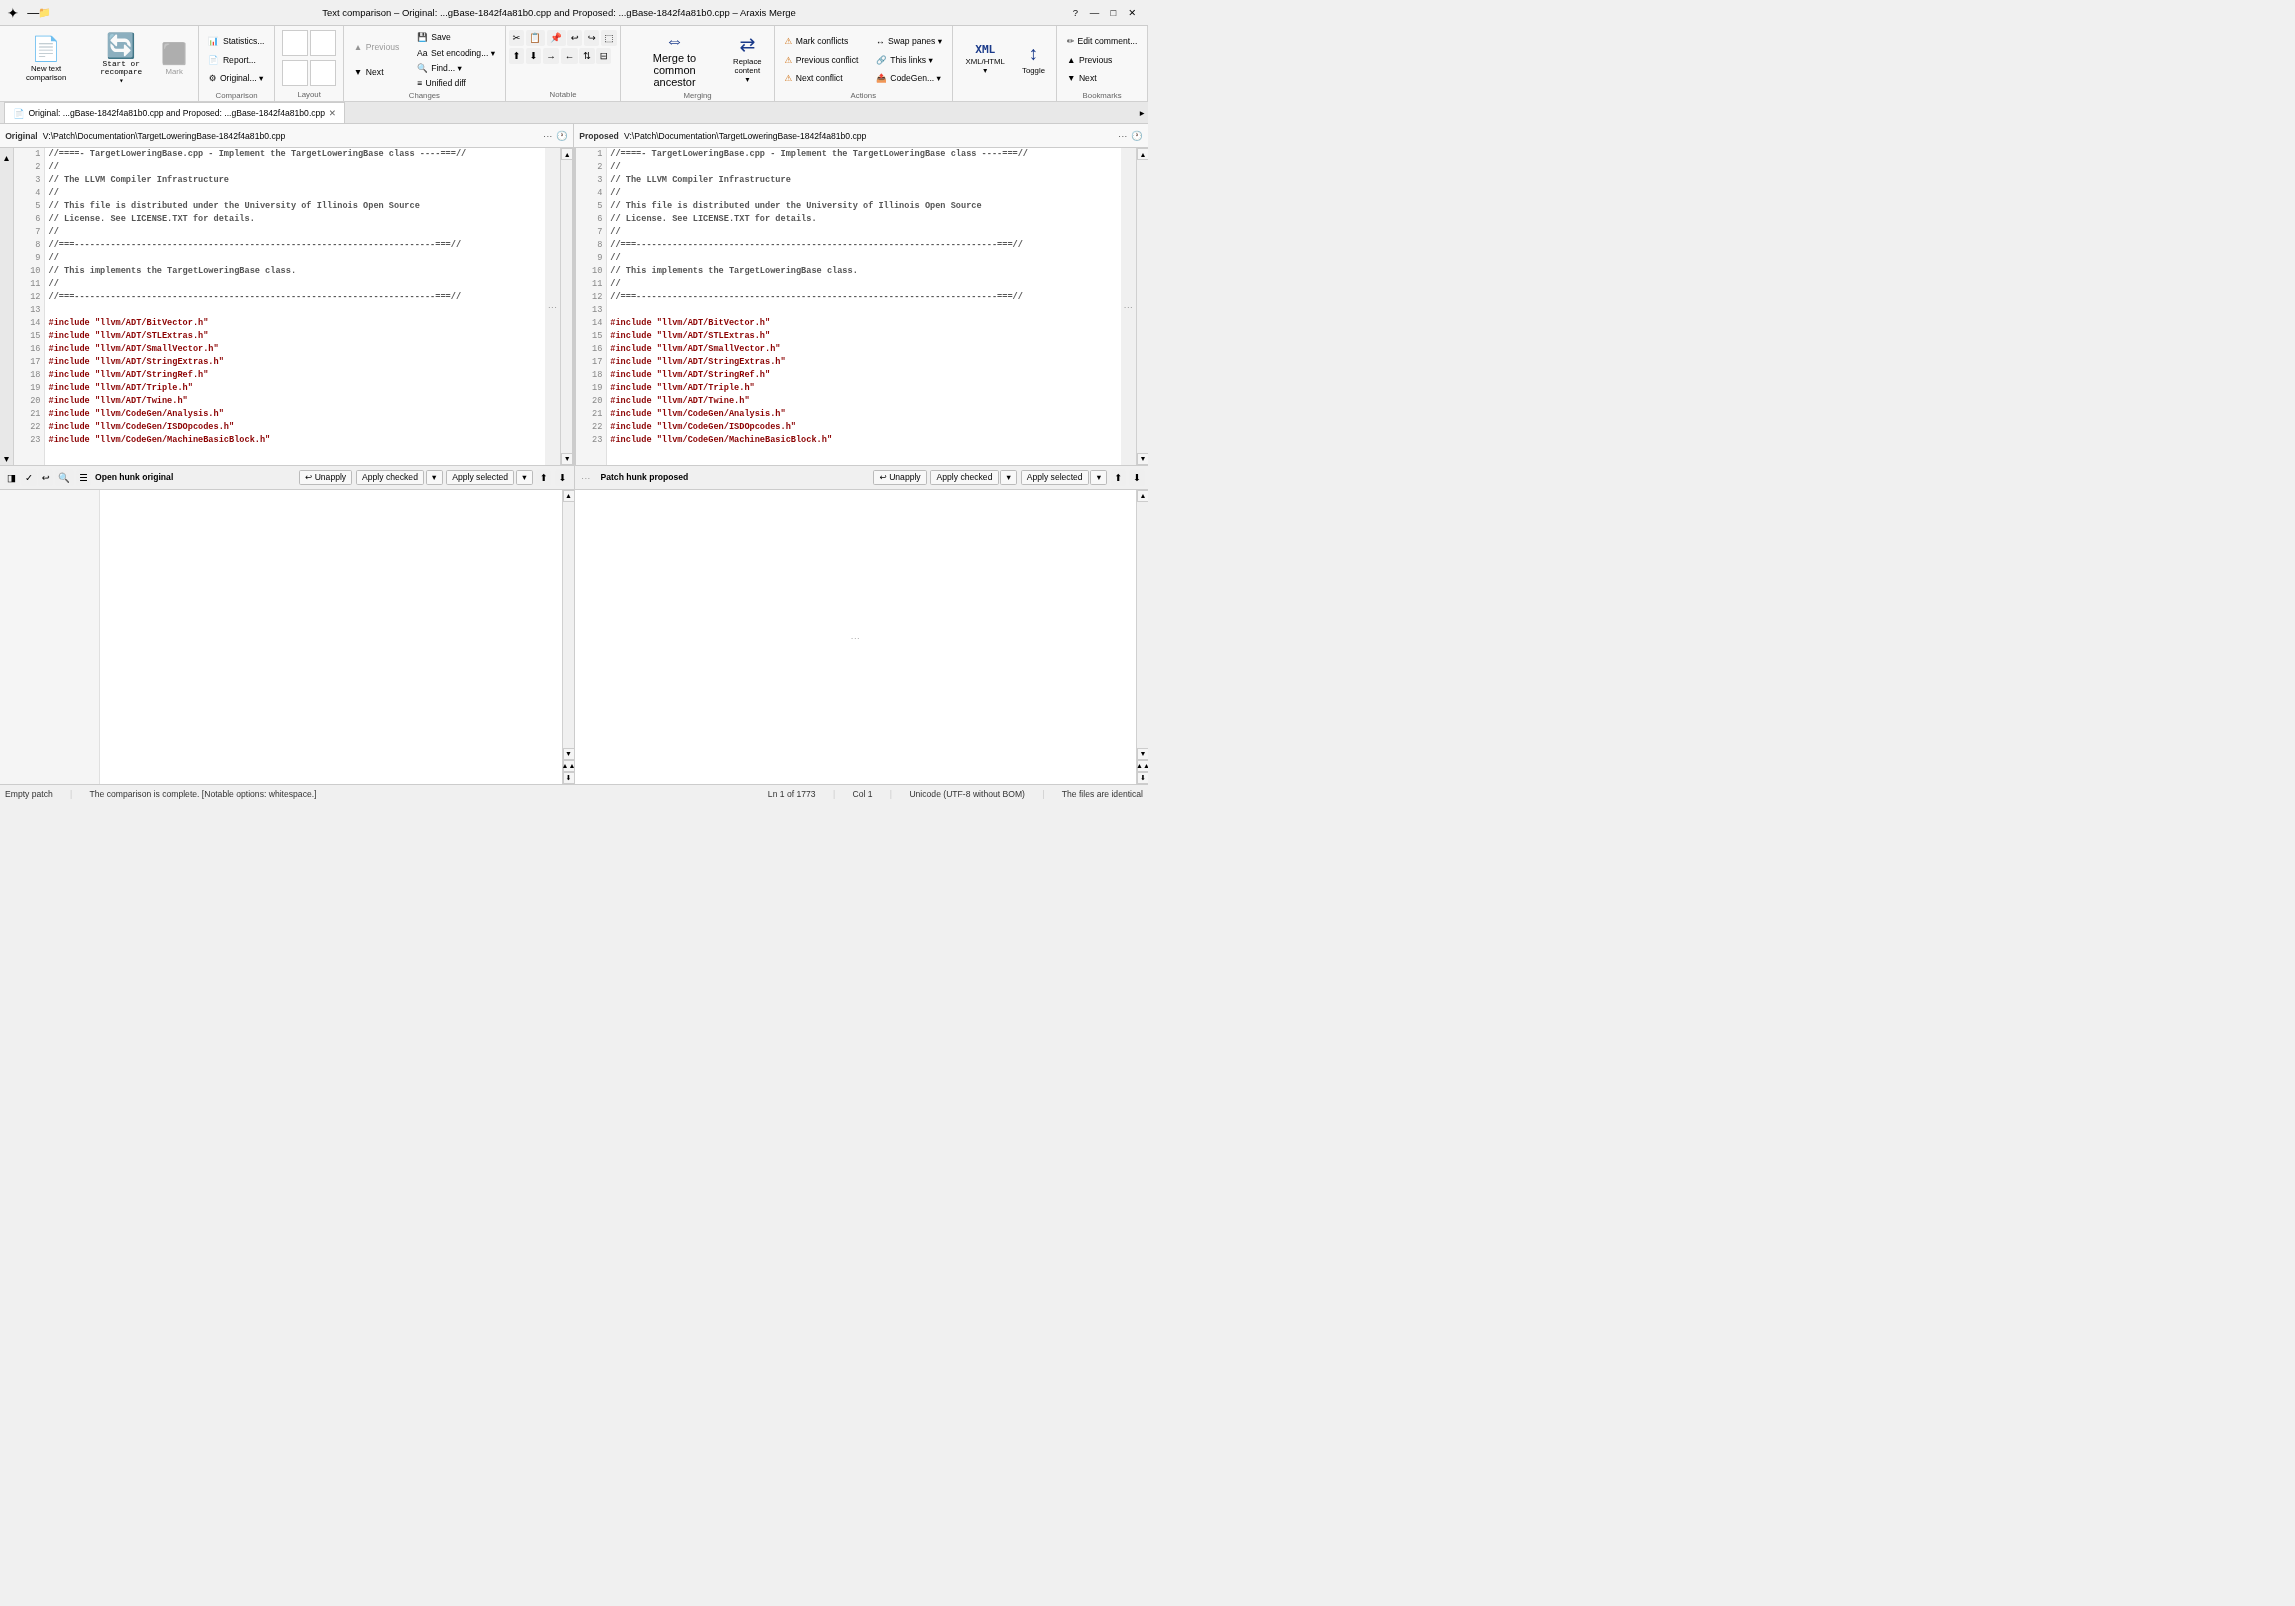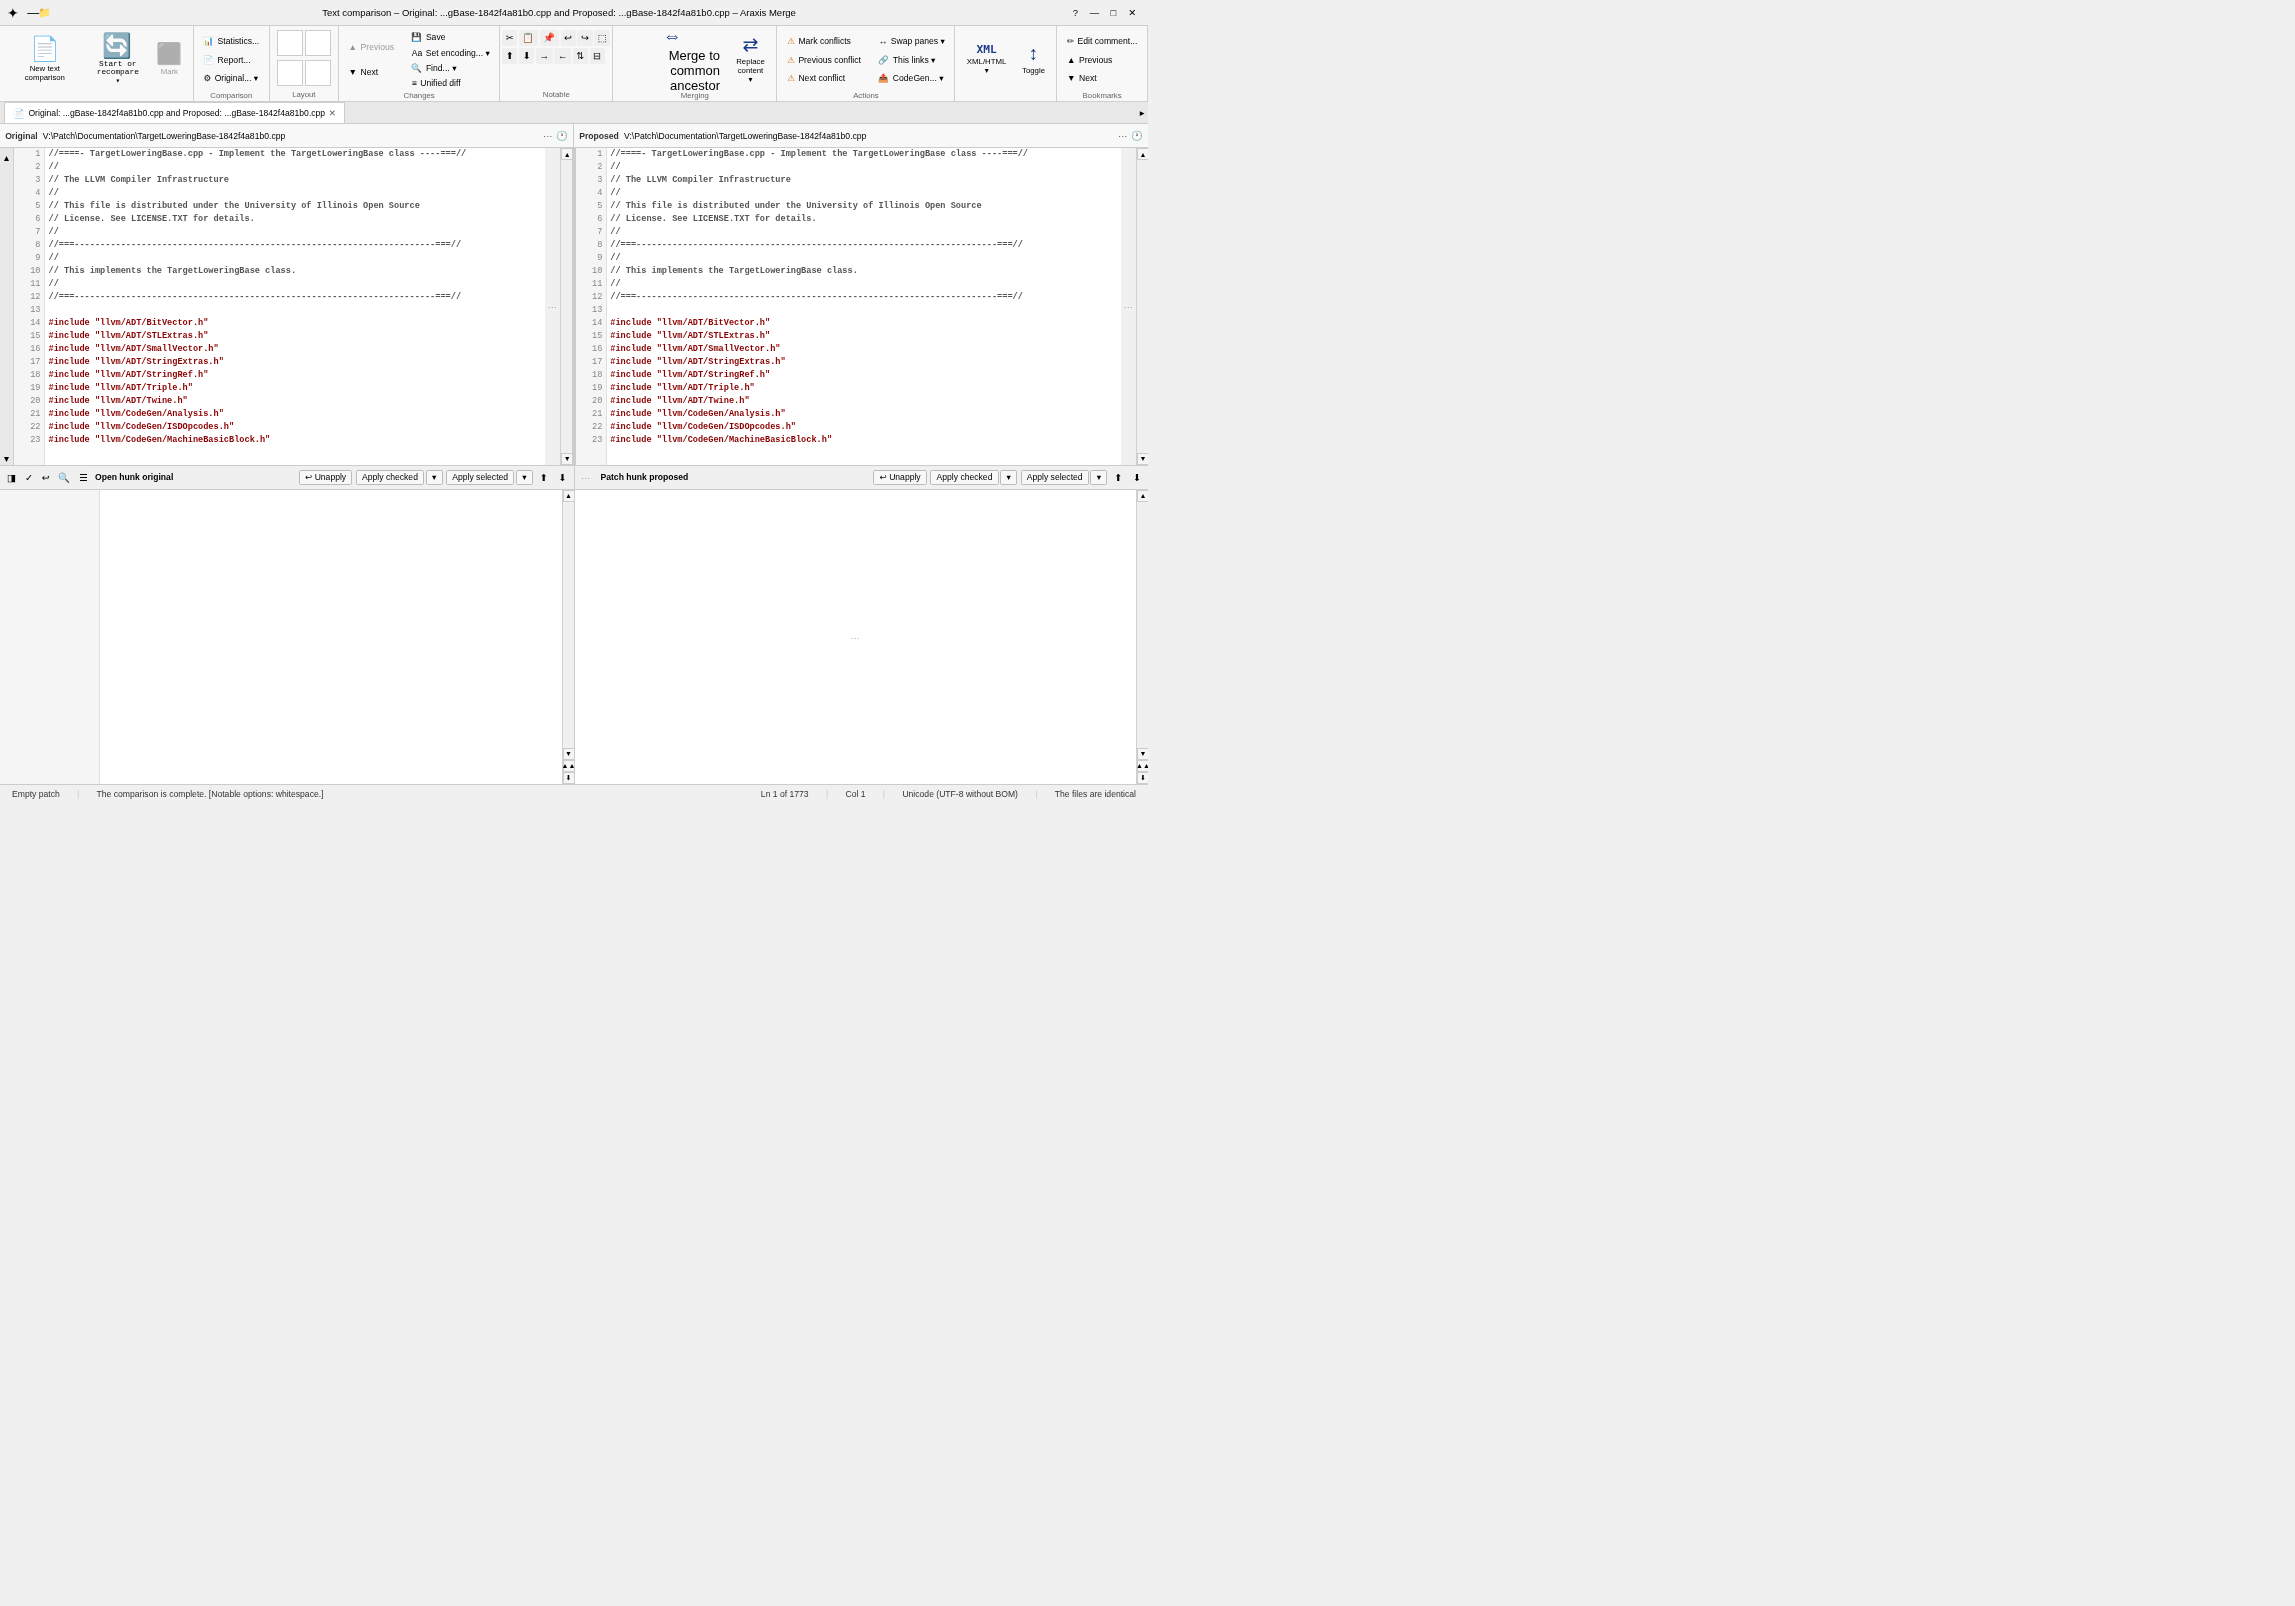--- a/index.html
+++ b/index.html
@@ -109,21 +109,21 @@
     .bottom-btn-dropdown { display: flex; align-items: center; gap: 1.7px; }
 
     .bottom-content { display: flex; flex: 1; overflow: hidden; }
     .bottom-left-gutter { width: 100px; background: #f5f5f5; border-right: 0.9px solid #e0e0e0; }
     .bottom-main { flex: 1; background: #fff; overflow: auto; }
     .bottom-vscroll { width: 12px; background: #f0f0f0; }
 
     
     .status-bar {
       display: flex; align-items: center; background: #f0f0f0;
-      border-top: 0.9px solid #ccc; height: 19px; padding: 0 12px;
+      border-top: 0.9px solid #ccc; height: 19px; padding: 0 5px;
       font-size: 8.6px; color: #333; gap: 17.3px;
     }
     .status-item { display: flex; align-items: center; gap: 3.5px; }
     .status-sep { color: #ccc; }
 
     
     ::-webkit-scrollbar { width: 10.4px; height: 10.4px; }
     ::-webkit-scrollbar-track { background: #f0f0f0; }
     ::-webkit-scrollbar-thumb { background: #c0c0c0; border: 0.9px solid #a0a0a0; }
 
@@ -253,21 +253,21 @@
         <button class="toolbar-icon-btn">⊟</button>
       </div>
     </div>
     <span class="ribbon-group-label">Notable</span>
   </div>
 
   <div class="ribbon-group">
     <div class="ribbon-group-content">
       <button class="ribbon-btn large">
         <span class="icon" style="font-size:19px;color:#1a3a8a;">⇔</span>
-        <span style="font-size:13px;text-align:right;">Merge to<br>common ancestor</span>
+        <span style="font-size:11px;text-align:center;">Merge to<br>common ancestor</span>
       </button>
       <button class="ribbon-btn large">
         <span class="icon" style="font-size:19px;color:#1a3a8a;">⇄</span>
         <span style="font-size:7.8px;text-align:center;">Replace<br>content ▾</span>
       </button>
     </div>
     <span class="ribbon-group-label">Merging</span>
   </div>
 
   <div class="ribbon-group">

